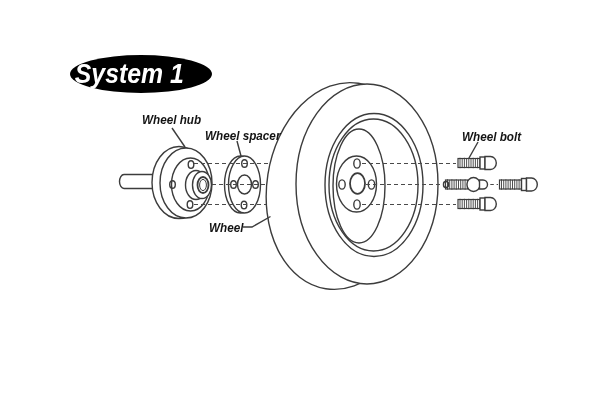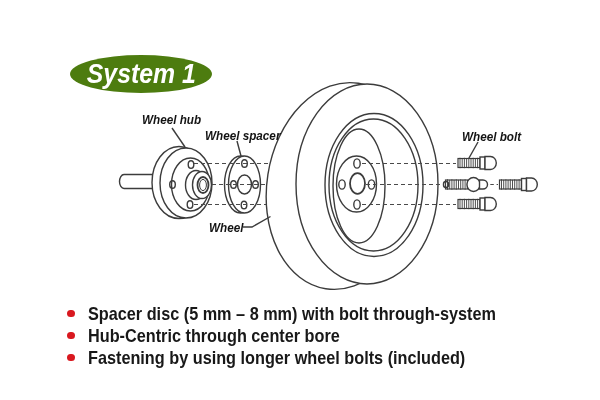--- a/index.html
+++ b/index.html
@@ -1,17 +1,17 @@
 <!DOCTYPE html>
 <html><head>
 <meta charset="utf-8">
 <style>
   html,body{margin:0;padding:0;}
   .page{position:relative;width:600px;height:400px;background:#ffffff;font-family:"Liberation Sans",sans-serif;overflow:hidden;}
-  .badge{position:absolute;left:70px;top:55px;width:142px;height:38px;background:#4d7c0f;border-radius:50%;display:flex;align-items:center;justify-content:center;}
+  .badge{position:absolute;left:70px;top:55px;width:142px;height:38px;background:#000000;border-radius:50%;display:flex;align-items:center;justify-content:flex-start;}
   .badge span{color:#fff;font-weight:bold;font-style:italic;font-size:27px;transform:scaleX(0.92);white-space:nowrap;}
   .part-label{position:absolute;font-weight:bold;font-style:italic;font-size:13px;color:#141414;white-space:nowrap;transform:scaleX(0.9);transform-origin:left top;}
   .diagram{position:absolute;left:0;top:0;}
   .bullets{position:absolute;left:67px;top:303px;margin:0;padding:0;list-style:none;}
   .bullets li{display:flex;align-items:flex-start;height:22px;}
   .dot{width:7.6px;height:7.6px;border-radius:50%;background:#d9181f;margin-top:6.5px;margin-right:13.5px;flex:none;}
   .btxt{font-size:19px;font-weight:bold;color:#181818;line-height:21px;transform:scaleX(0.855);transform-origin:left top;white-space:nowrap;}
 </style>
 </head>
 <body>
@@ -125,28 +125,14 @@
       <polyline points="243,227 252,227 270.5,216.5"></polyline>
       <line x1="478" y1="142" x2="469" y2="158"></line>
     </g>
   </svg>
 
   <div class="part-label" style="left:142px;top:112px;">Wheel hub</div>
   <div class="part-label" style="left:205px;top:128px;">Wheel spacer</div>
   <div class="part-label" style="left:209px;top:220px;">Wheel</div>
   <div class="part-label" style="left:462px;top:129px;">Wheel bolt</div>
 
-  <ul class="bullets">
-    <li>
-      <span class="dot"></span>
-      <span class="btxt">Spacer disc (5 mm – 8 mm) with bolt through-system</span>
-    </li>
-    <li>
-      <span class="dot"></span>
-      <span class="btxt">Hub-Centric through center bore</span>
-    </li>
-    <li>
-      <span class="dot"></span>
-      <span class="btxt">Fastening by using longer wheel bolts (included)</span>
-    </li>
-  </ul>
 
 </div>
 
 </body></html>

